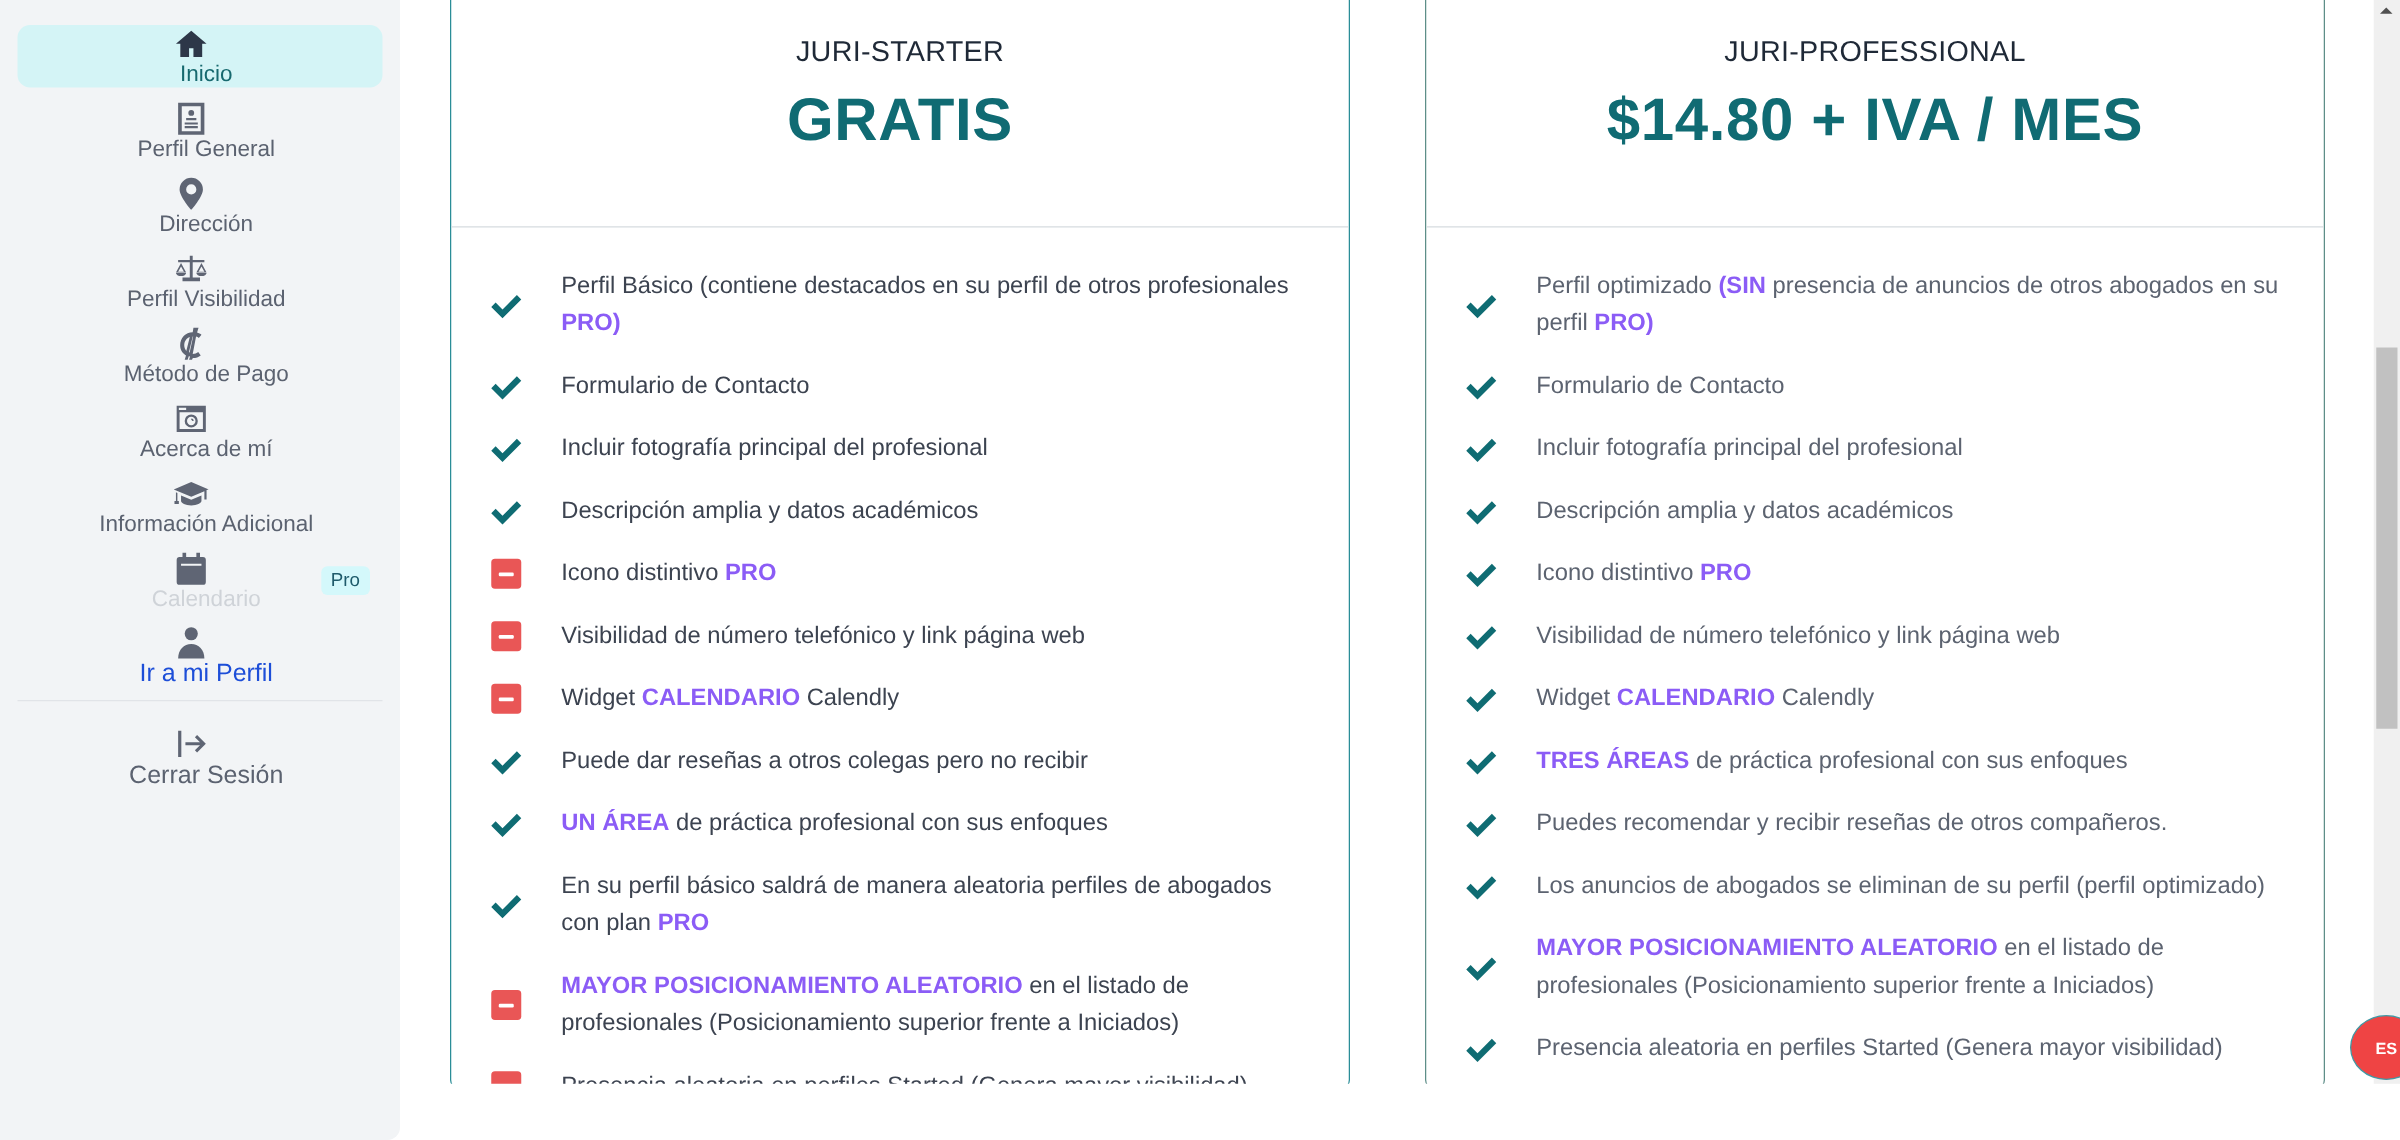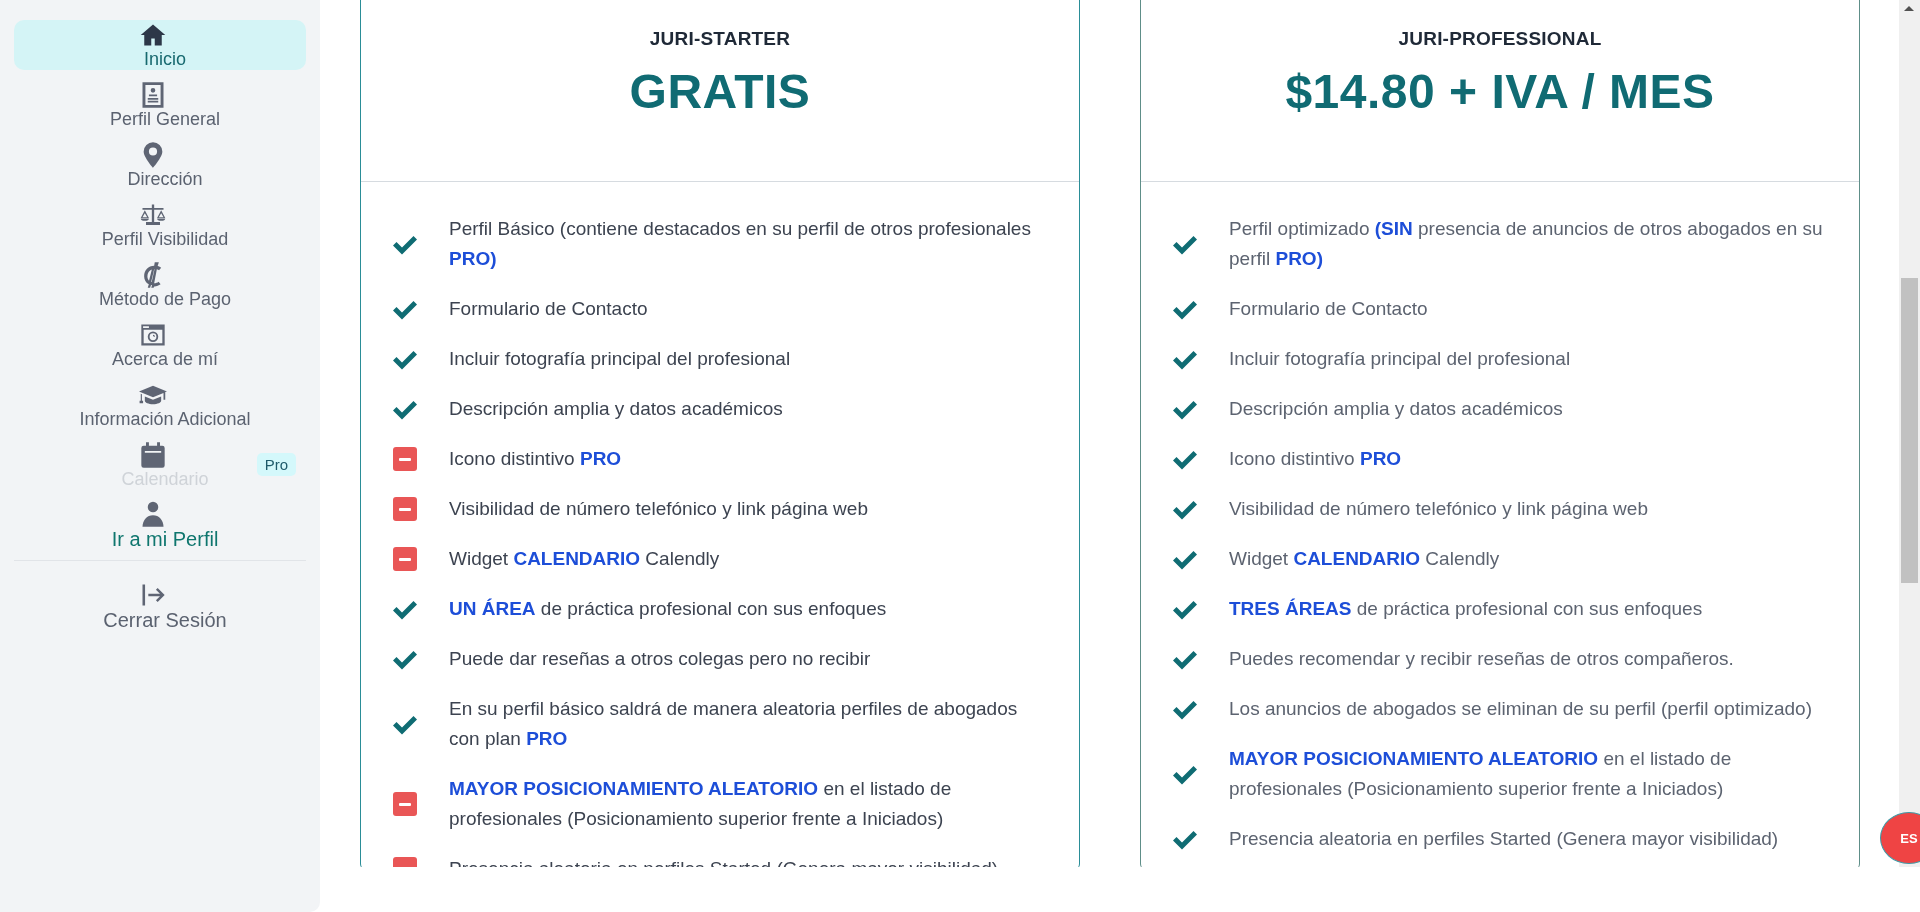--- a/index.html
+++ b/index.html
@@ -11,47 +11,47 @@
     position: absolute; left: 0; top: 0; width: 320px; height: 912px;
     background: #f2f4f6; border-bottom-right-radius: 10px;
     padding-top: 20px;
   }
   .nav-item {
     position: relative; display: flex; align-items: center;
     margin: 0 14px 10px 14px; height: 50px; padding-left: 10px;
     border-radius: 10px; font-size: 18px; color: #5b6270; cursor: pointer; flex-direction: column;
   }
   .nav-item.active { background: #d4f4f6; color: #17696f; }
-  .nav-item.link { color: #0f766e; font-size: 20px; }
+  .nav-item.link { color: #1d4ed8; font-size: 20px; }
   .nav-item.disabled { color: #cfd3d8; cursor: default; }
   .nav-item .ico { width: 30px; height: 30px; display: flex; align-items: center; justify-content: center; margin-right: 25px; }
   .nav-item .ico svg { width: 28px; height: 28px; fill: #5f6574; }
   .nav-item.active .ico svg { fill: #2d3748; }
   .pro-badge {
     position: absolute; right: 10px; top: 13px;
     background: #d4f8fb; color: #1f5b6b; font-size: 15px;
     padding: 3px 8px; border-radius: 5px;
   }
   .divider { height: 1px; background: #e1e4e8; margin: 8px 14px 20px 14px; }
   .nav-item.logout { font-size: 20px; }
 
   
   .card {
     position: absolute; top: -10px; height: 880px; background: #fff;
     border: 1px solid #2a8d97; border-radius: 6px; border-bottom: none;
     overflow: hidden;
   }
   .card.right { border-color: #5e8e88; }
   .card-head { height: 191px; border-bottom: 1px solid #d6dbe0; text-align: center; padding-top: 37px; }
-  .plan-name { font-size: 19px; font-weight: bold; color: #1f2937; letter-spacing: 0.2px; }
+  .plan-name { font-size: 23px; font-weight: normal; color: #1f2937; letter-spacing: 0.2px; }
   .plan-price { margin-top: 14px; font-size: 48px; font-weight: bold; color: #106b73; letter-spacing: 0.5px; }
   .features { list-style: none; padding: 32px 30px 0 30px; }
   .feature { display: flex; align-items: center; font-size: 19px; line-height: 30px; color: #3c4350; margin-bottom: 20px; gap: 16px; }
   .card.right .feature { color: #5c6370; }
-  .feature b { color: #1d4ed8; font-weight: bold; }
+  .feature b { color: #8b5cf6; font-weight: bold; }
   .feature .fi { flex: 0 0 28px; width: 28px; height: 28px; margin-right: 14px; display: flex; align-items: center; justify-content: center; }
   .check svg { width: 28px; height: 24px; fill: #0f6c73; }
   .minus { width: 24px; height: 24px; background: #e95656; border-radius: 3px; position: relative; }
   .minus::after { content: ""; position: absolute; left: 6px; right: 6px; top: 11px; height: 2.5px; background: #fff; border-radius: 1px; }
 
   
   .bottom-band { position: absolute; left: 320px; top: 867px; width: 1580px; height: 45px; background: #fff; }
 
   
   .scrollbar { position: absolute; left: 1899px; top: 0; width: 21px; height: 867px; background: #f0f0f0; }
@@ -212,29 +212,29 @@
           <span class="minus"></span>
         </span>
         <span><span>Widget </span><b>CALENDARIO</b><span> Calendly</span></span>
       </li>
       <li class="feature">
         <span class="fi check">
           <svg viewBox="0 0 28 24">
             <path d="M2 13.5 5.5 10l5.5 5.5L22.5 4 26 7.5 11 22.5z"></path>
           </svg>
         </span>
+        <span><span>Puede dar reseñas a otros colegas pero no recibir</span></span>
+      </li>
+      <li class="feature">
+        <span class="fi check">
+          <svg viewBox="0 0 28 24">
+            <path d="M2 13.5 5.5 10l5.5 5.5L22.5 4 26 7.5 11 22.5z"></path>
+          </svg>
+        </span>
         <span><b>UN ÁREA</b><span> de práctica profesional con sus enfoques</span></span>
-      </li>
-      <li class="feature">
-        <span class="fi check">
-          <svg viewBox="0 0 28 24">
-            <path d="M2 13.5 5.5 10l5.5 5.5L22.5 4 26 7.5 11 22.5z"></path>
-          </svg>
-        </span>
-        <span><span>Puede dar reseñas a otros colegas pero no recibir</span></span>
       </li>
       <li class="feature">
         <span class="fi check">
           <svg viewBox="0 0 28 24">
             <path d="M2 13.5 5.5 10l5.5 5.5L22.5 4 26 7.5 11 22.5z"></path>
           </svg>
         </span>
         <span><span>En su perfil básico saldrá de manera aleatoria perfiles de abogados con plan </span><b>PRO</b></span>
       </li>
       <li class="feature">

